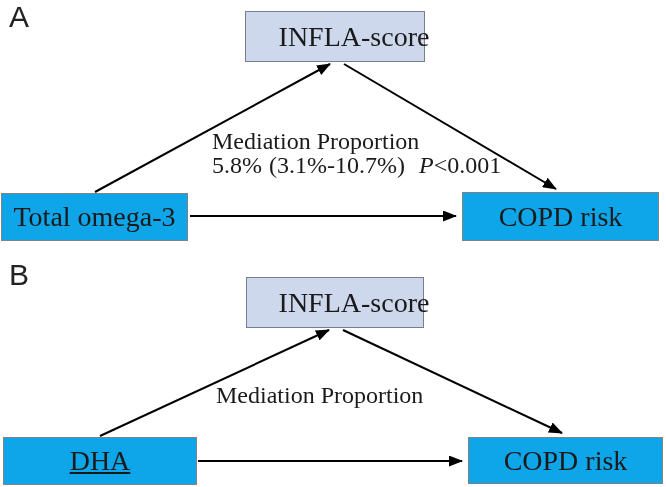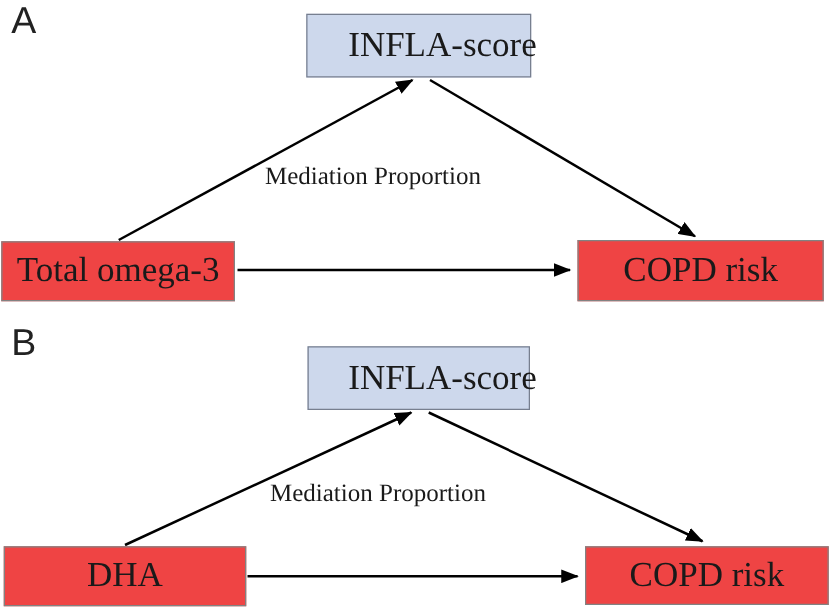--- a/index.html
+++ b/index.html
@@ -10,36 +10,36 @@
   }
   .panel-label {
     position:absolute; font-family:"Liberation Sans", sans-serif;
     font-size:30px; line-height:1; color:#222222;
   }
   .label-a { left:9px;  top:2px; }
   .label-b { left:9px;  top:260px; }
   .box {
     position:absolute; box-sizing:border-box;
     display:flex; align-items:center; justify-content:center;
-    background:#ef4444; border:1.5px solid var(--border,#828282);
+    background:#0ea5e9; border:1.5px solid var(--border,#828282);
     font-size:28px; white-space:nowrap;
   }
   .mediator { background:var(--mediator-fill,#cdd8ec); border-color:#777f8f;padding-left:38px; }
   
   .a-mediator { left:245px; top:11px;  width:180px; height:51px; }
   .a-exposure { left:1px;   top:193px; width:187px; height:48px; }
   .a-outcome  { left:462px; top:192px; width:197px; height:49px; }
   .a-stats    { left:212px; top:130px; }
   
   .b-mediator { left:246px; top:277px; width:178px; height:51px; }
-  .b-exposure { left:3px;   top:437px; width:194px; height:48px; }
+  .b-exposure { left:3px;   top:437px; width:194px; height:48px;text-decoration:underline; }
   .b-outcome  { left:468px; top:437px; width:195px; height:47px; }
   .b-stats    { left:216px; top:384px; }
   .stats {
-    position:absolute; font-size:20px; line-height:23px; white-space:nowrap;font-family:Liberation Serif, serif;
+    position:absolute; font-size:24px; line-height:23px; white-space:nowrap;font-family:Liberation Serif, serif;
   }
   .stats .line2 { margin-top:1px; }
   .ci   { margin:0 7px; }
   .psep { display:inline-block; width:7px; }
   .pit  { font-style:italic; }
   .arrows { position:absolute; left:0; top:0; width:666px; height:487px; pointer-events:none; }
   .arrows line { stroke:var(--arrow,#000000); stroke-width:2; }
 </style>
 </head>
 <body>
@@ -61,20 +61,21 @@
     <line x1="343" y1="330" x2="562" y2="433" marker-end="url(#ah)"></line>
     <line x1="198" y1="461" x2="462" y2="461" marker-end="url(#ah)"></line>
   </svg>
 
   <div class="panel-label label-a">A</div>
   <div class="box mediator a-mediator">INFLA-score</div>
   <div class="box a-exposure">Total omega-3</div>
   <div class="box a-outcome">COPD risk</div>
   <div class="stats a-stats">
     <div class="line1">Mediation Proportion</div>
+    <div class="line2"><span>5.8%</span><span class="ci">(3.1%-10.7%)</span><span class="psep"></span><span class="pit">P</span><span>&lt;0.001</span></div>
   </div>
 
   <div class="panel-label label-b">B</div>
   <div class="box mediator b-mediator">INFLA-score</div>
   <div class="box b-exposure">DHA</div>
   <div class="box b-outcome">COPD risk</div>
   <div class="stats b-stats">
     <div class="line1">Mediation Proportion</div>
   </div>
 

